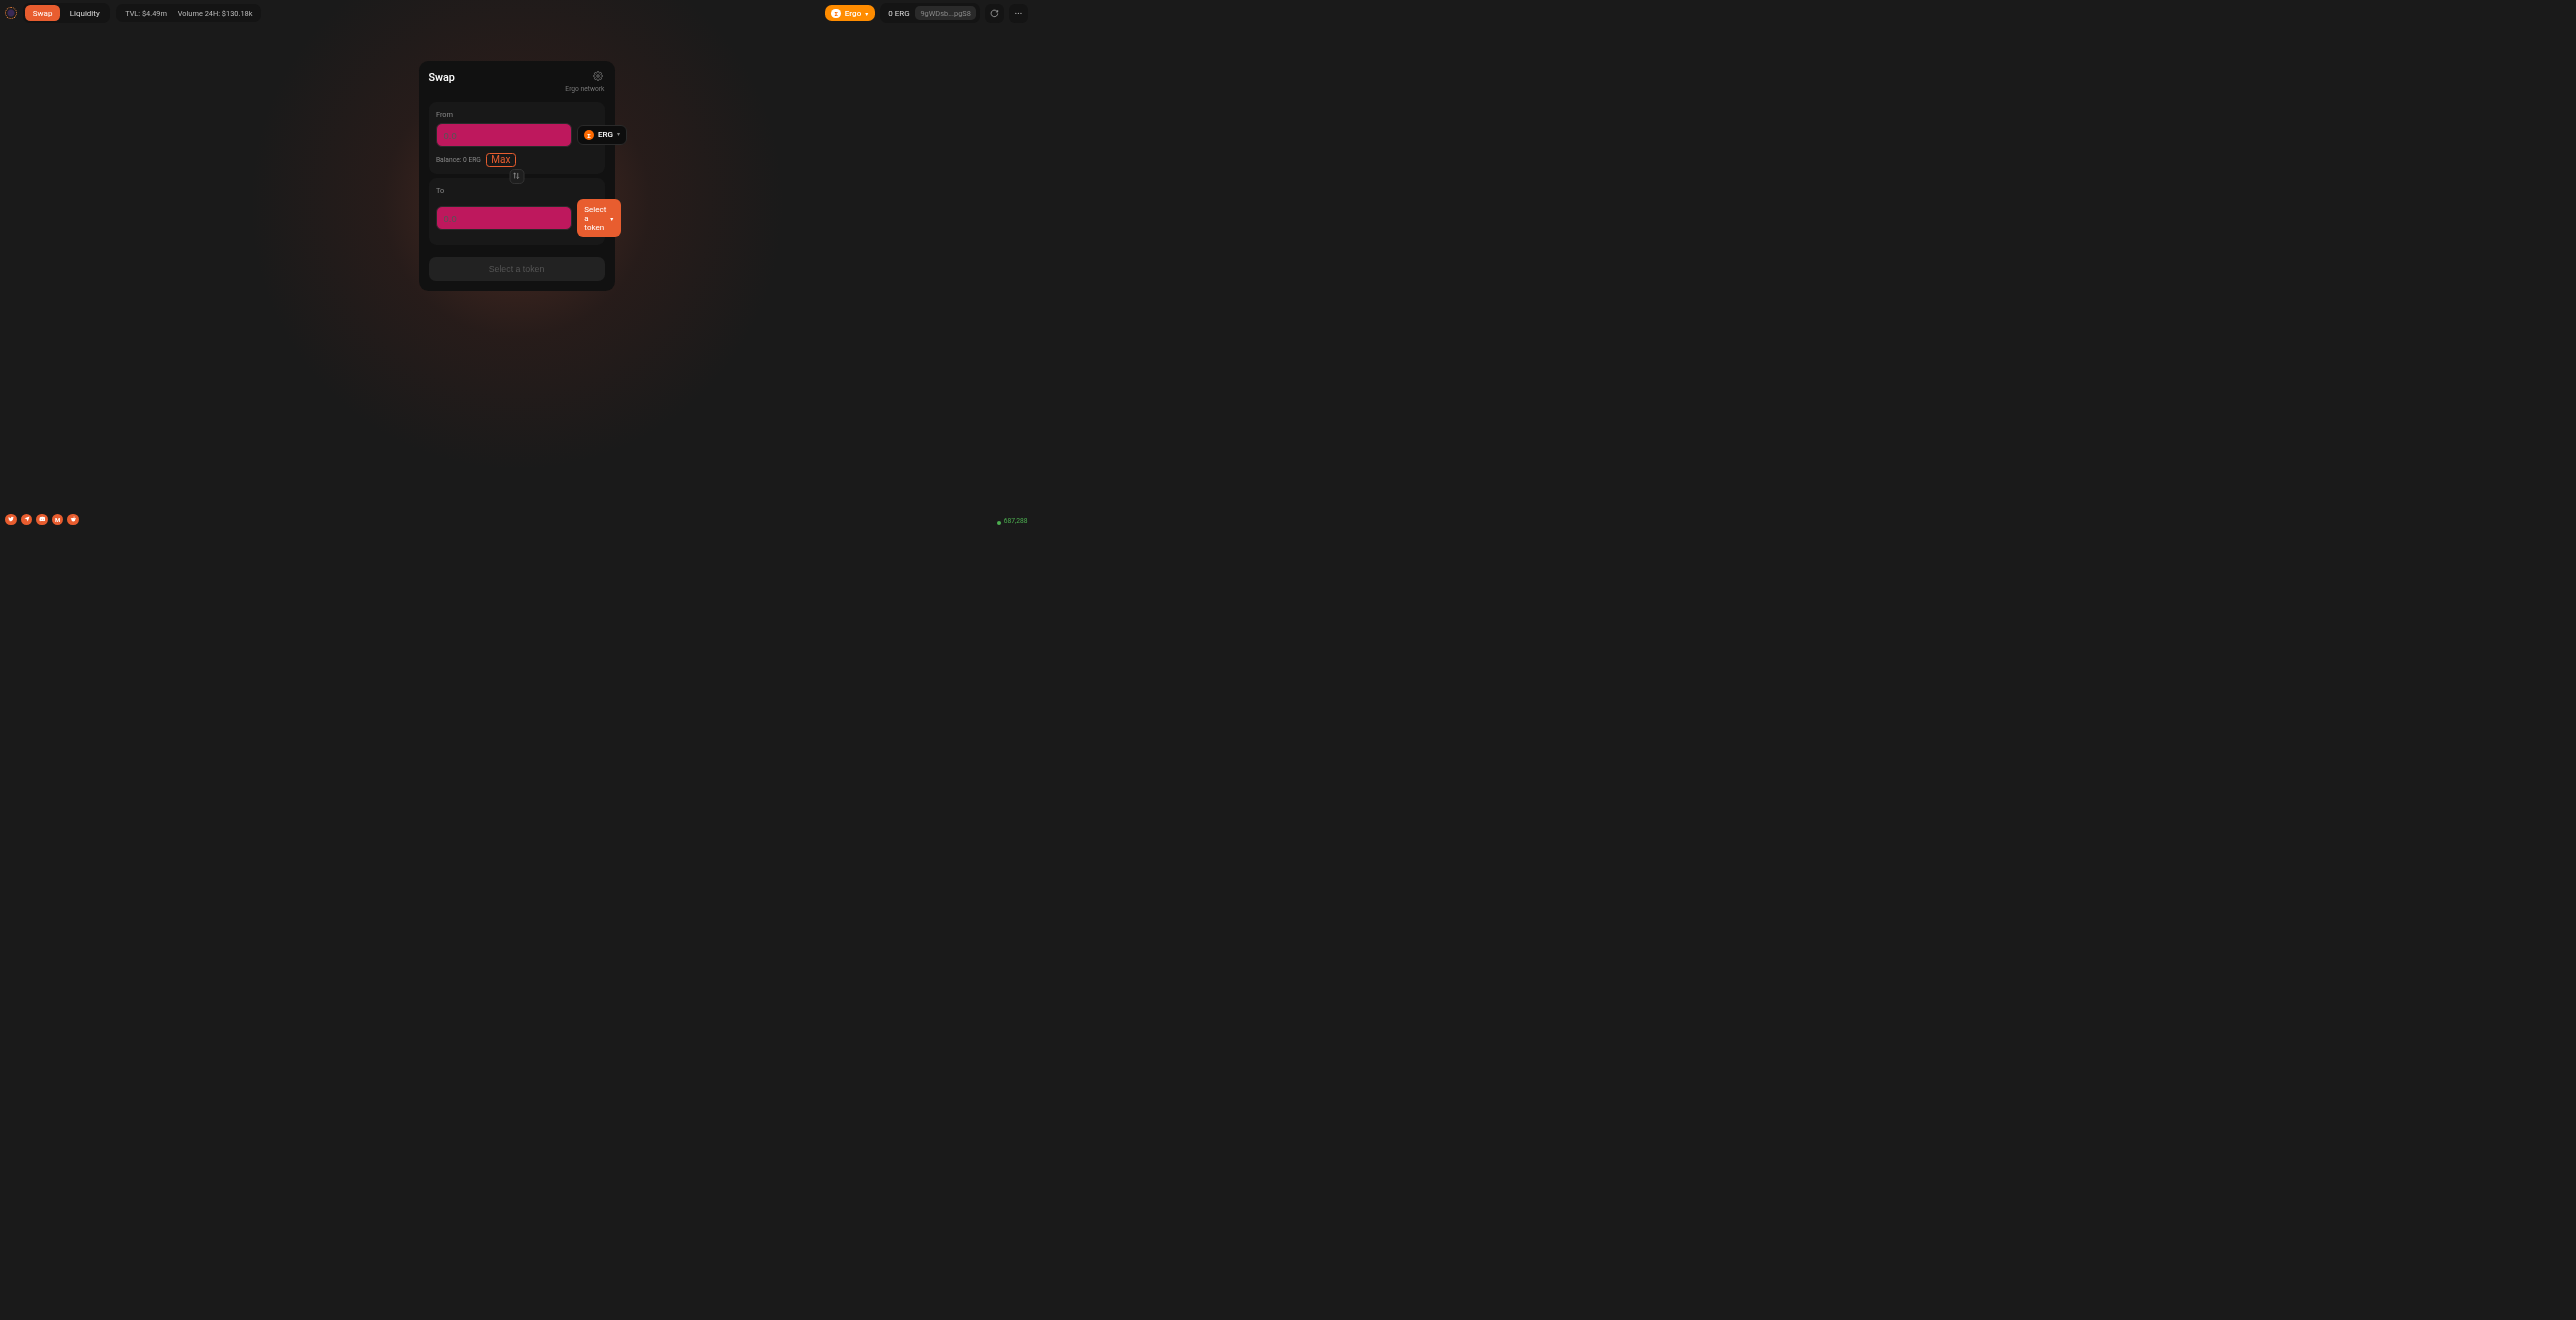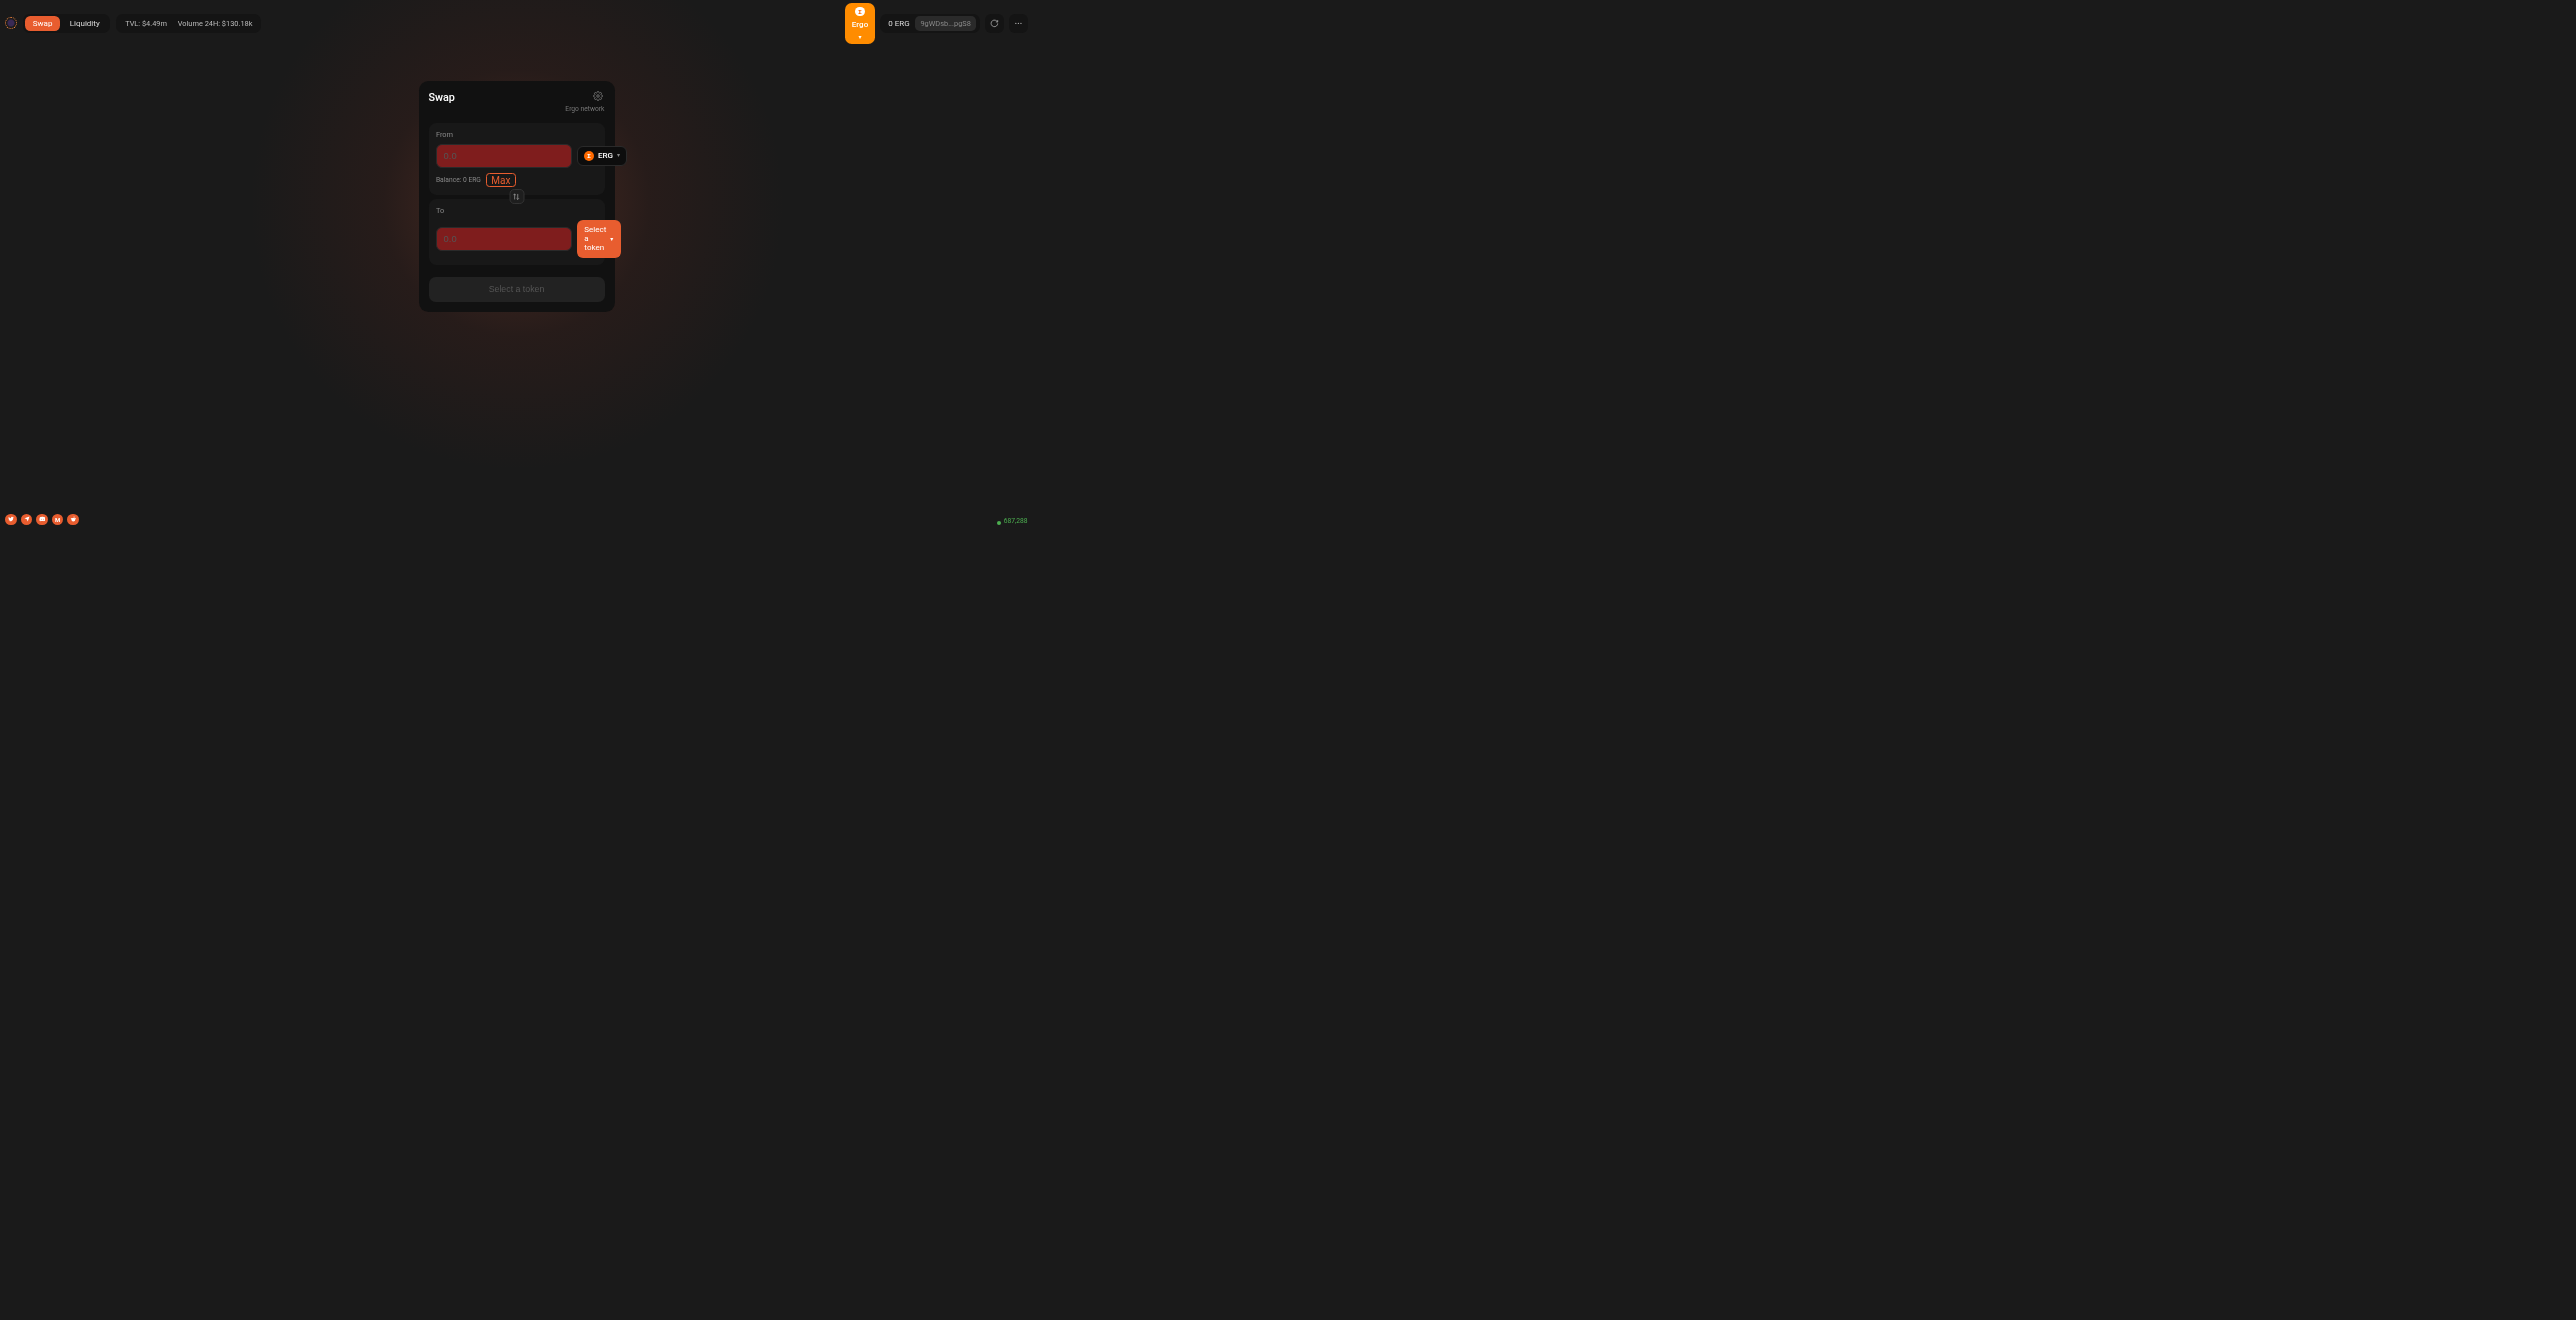--- a/index.html
+++ b/index.html
@@ -70,21 +70,20 @@
   background: #ff8c00;
   color: #fff;
   border-radius: 6.7px;
   padding: 3.4px 6.7px;
   font-size: 8px;
   display: flex;
   align-items: center;
   gap: 4px;
   cursor: pointer;
   font-weight: 500;
-  flex-direction: column;
 }
 .erg-icon-small {
   width: 9.4px; height: 9.4px;
   border-radius: 50%;
   background: #fff;
   display: inline-flex;
   align-items: center; justify-content: center;
   color: #ff6a00;
   font-size: 6px;
   font-weight: bold;
@@ -139,21 +138,21 @@
   background: #181818;
   border-radius: 7.4px;
   padding: 7.4px;
   margin-top: 9.4px;
   position: relative;
 }
 .box-label { font-size: 7.4px; color: #888; margin-bottom: 4.7px; }
 .input-row { display: flex; gap: 4.7px; align-items: center; }
 .amount-input {
   flex: 1;
-  background: #7f1d1d;
+  background: #be185d;
   border: 0.7px solid #2a2a2a;
   border-radius: 6px;
   padding: 5.4px 6.7px;
   color: #fff;
   font-size: 9.4px;
   outline: none;
 }
 .amount-input::placeholder { color: #555; }
 .token-select {
   background: #0d0d0d;

